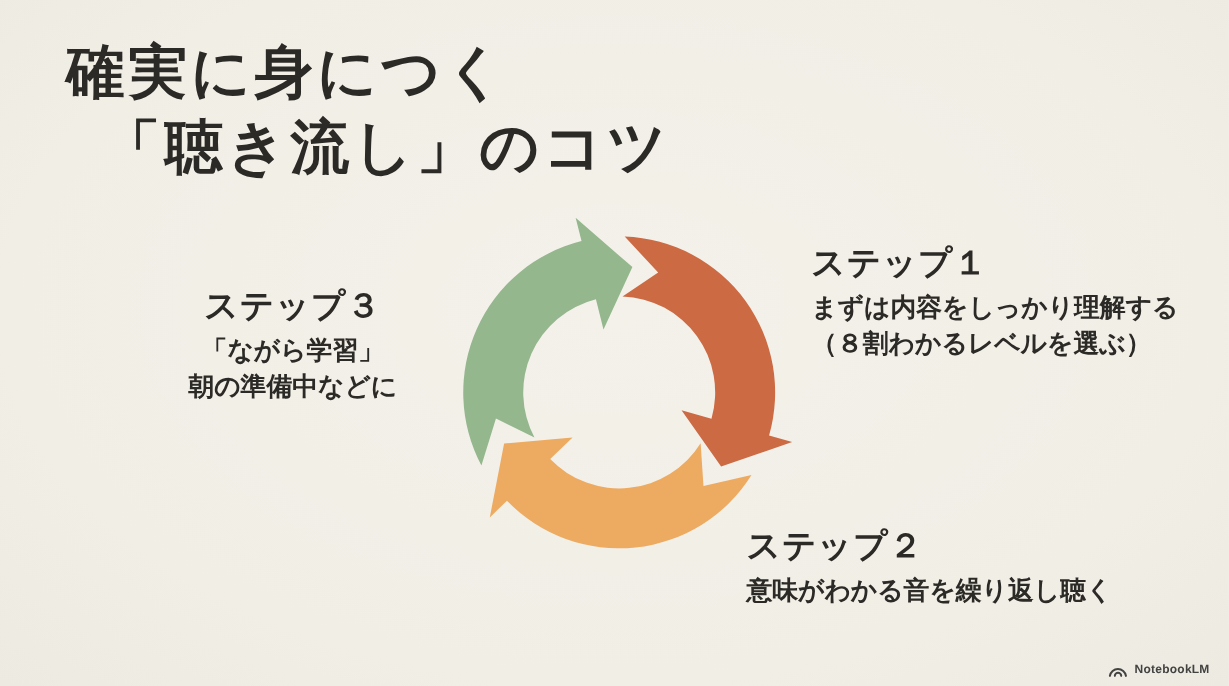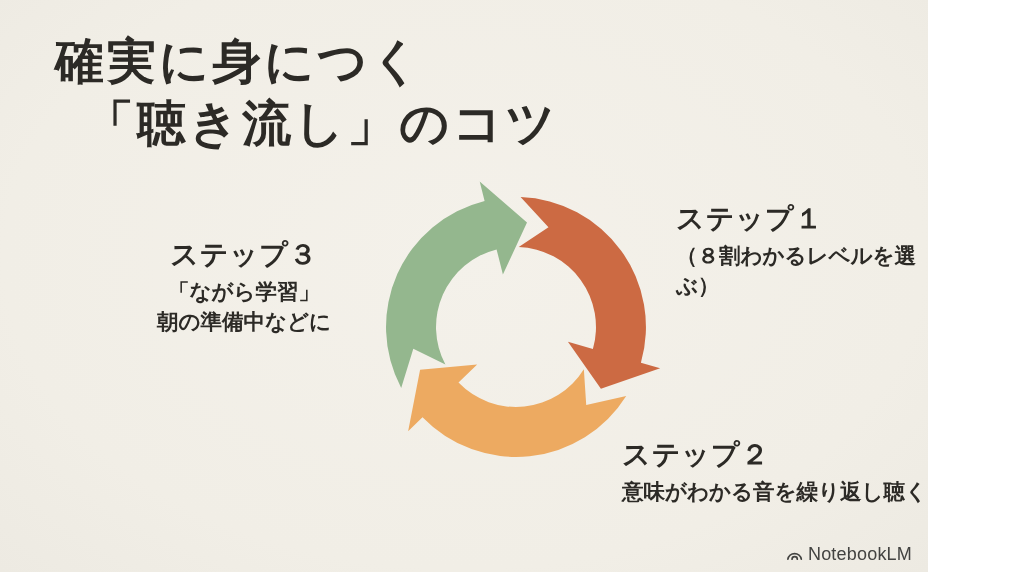--- a/index.html
+++ b/index.html
@@ -1,18 +1,18 @@
 <!DOCTYPE html>
 <html><head>
 <meta charset="utf-8">
 <style>
   html,body{margin:0;padding:0;}
   .slide{
     position:relative;
-    width:928px;height:572px;
+    width:1024px;height:572px;
     background:#f2efe8;
     background-image:radial-gradient(ellipse at 50% 45%, #f4f1ea 0%, #f1eee6 70%, #edeae2 100%);
     overflow:hidden;
     font-family:"Liberation Sans","DejaVu Sans",sans-serif;
     color:#2c2a26;
   }
   .title{
     position:absolute;left:55px;top:30px;margin:0;
     font-size:49px;font-weight:800;line-height:1.27;
     letter-spacing:3px;color:#2c2a26;
@@ -31,21 +31,21 @@
   }
   .step-body .line{display:block;}
   .step-1{left:676px;top:201px;}
   .step-2{left:622px;top:437px;}
   .step-3{left:144px;top:237px;width:200px;text-align:center;}
   .footer{
     position:absolute;right:16px;bottom:7px;
     display:flex;align-items:center;gap:5px;
   }
   .brand-label{
-    font-size:18px;font-weight:400;color:#434341;letter-spacing:0.2px;
+    font-size:10px;font-weight:700;color:#434341;letter-spacing:0.2px;
   }
   .brand-icon{display:block;}
 </style>
 </head>
 <body>
 
 <div class="slide">
 
   <h1 class="title">
     <span class="line line1">確実に身につく</span>
@@ -55,20 +55,21 @@
   <svg class="cycle-svg" viewBox="-170 -170 340 340" aria-hidden="true">
 
     <path d="M -114.8 61 A 130 130 0 0 1 -31.4 -126.1 L -36.3 -145.5 L 11 -104.4 L -13.1 -52.4 L -19.4 -77.6 A 80 80 0 0 0 -70.6 37.6 L -102.7 21.8 Z" fill="#94b78e"></path>
     <path transform="rotate(120)" d="M -114.8 61 A 130 130 0 0 1 -31.4 -126.1 L -36.3 -145.5 L 11 -104.4 L -13.1 -52.4 L -19.4 -77.6 A 80 80 0 0 0 -70.6 37.6 L -102.7 21.8 Z" fill="#cc6a43"></path>
     <path transform="rotate(240)" d="M -114.8 61 A 130 130 0 0 1 -31.4 -126.1 L -36.3 -145.5 L 11 -104.4 L -13.1 -52.4 L -19.4 -77.6 A 80 80 0 0 0 -70.6 37.6 L -102.7 21.8 Z" fill="#edaa61"></path>
   </svg>
 
   <div class="step step-1">
     <h2 class="step-heading">ステップ１</h2>
     <p class="step-body">
+      <span class="line">まずは内容をしっかり理解する</span>
       <span class="line">（８割わかるレベルを選ぶ）</span>
     </p>
   </div>
 
   <div class="step step-2">
     <h2 class="step-heading">ステップ２</h2>
     <p class="step-body">
       <span class="line">意味がわかる音を繰り返し聴く</span>
     </p>
   </div>

